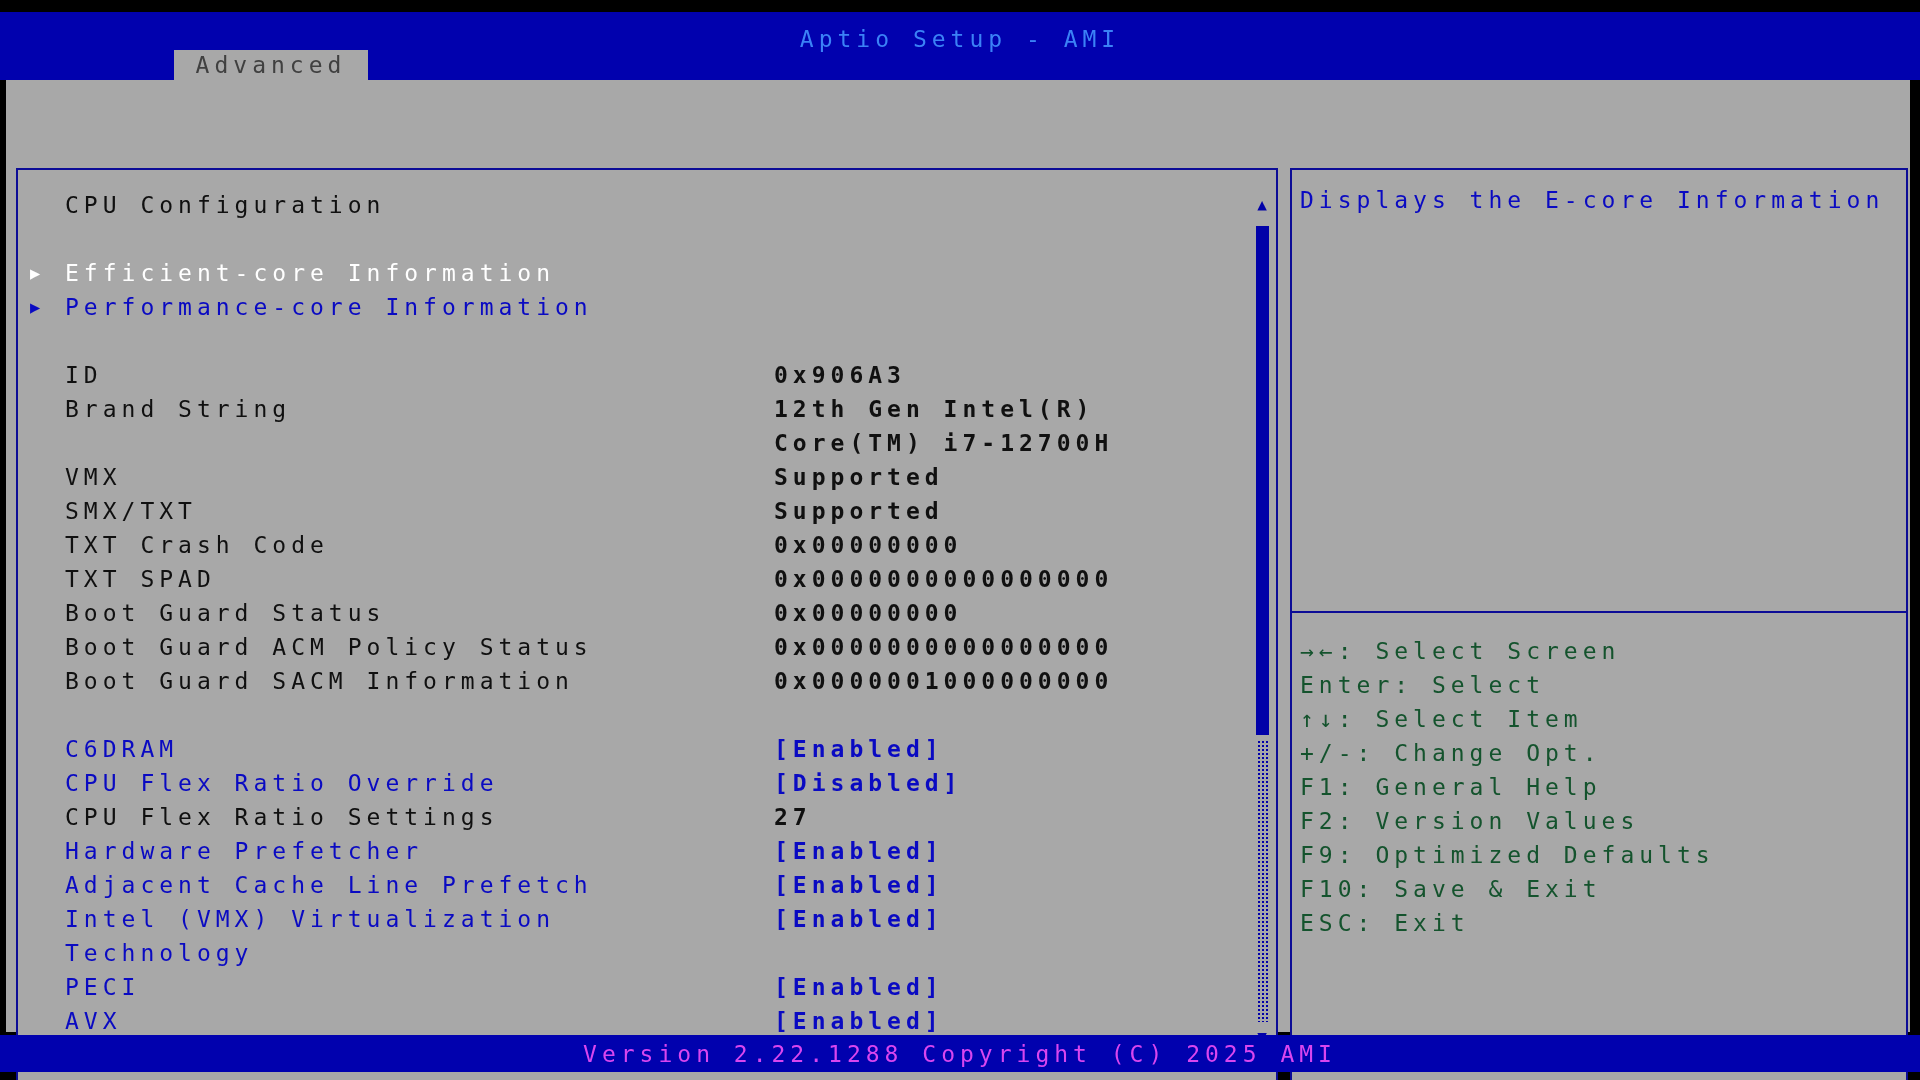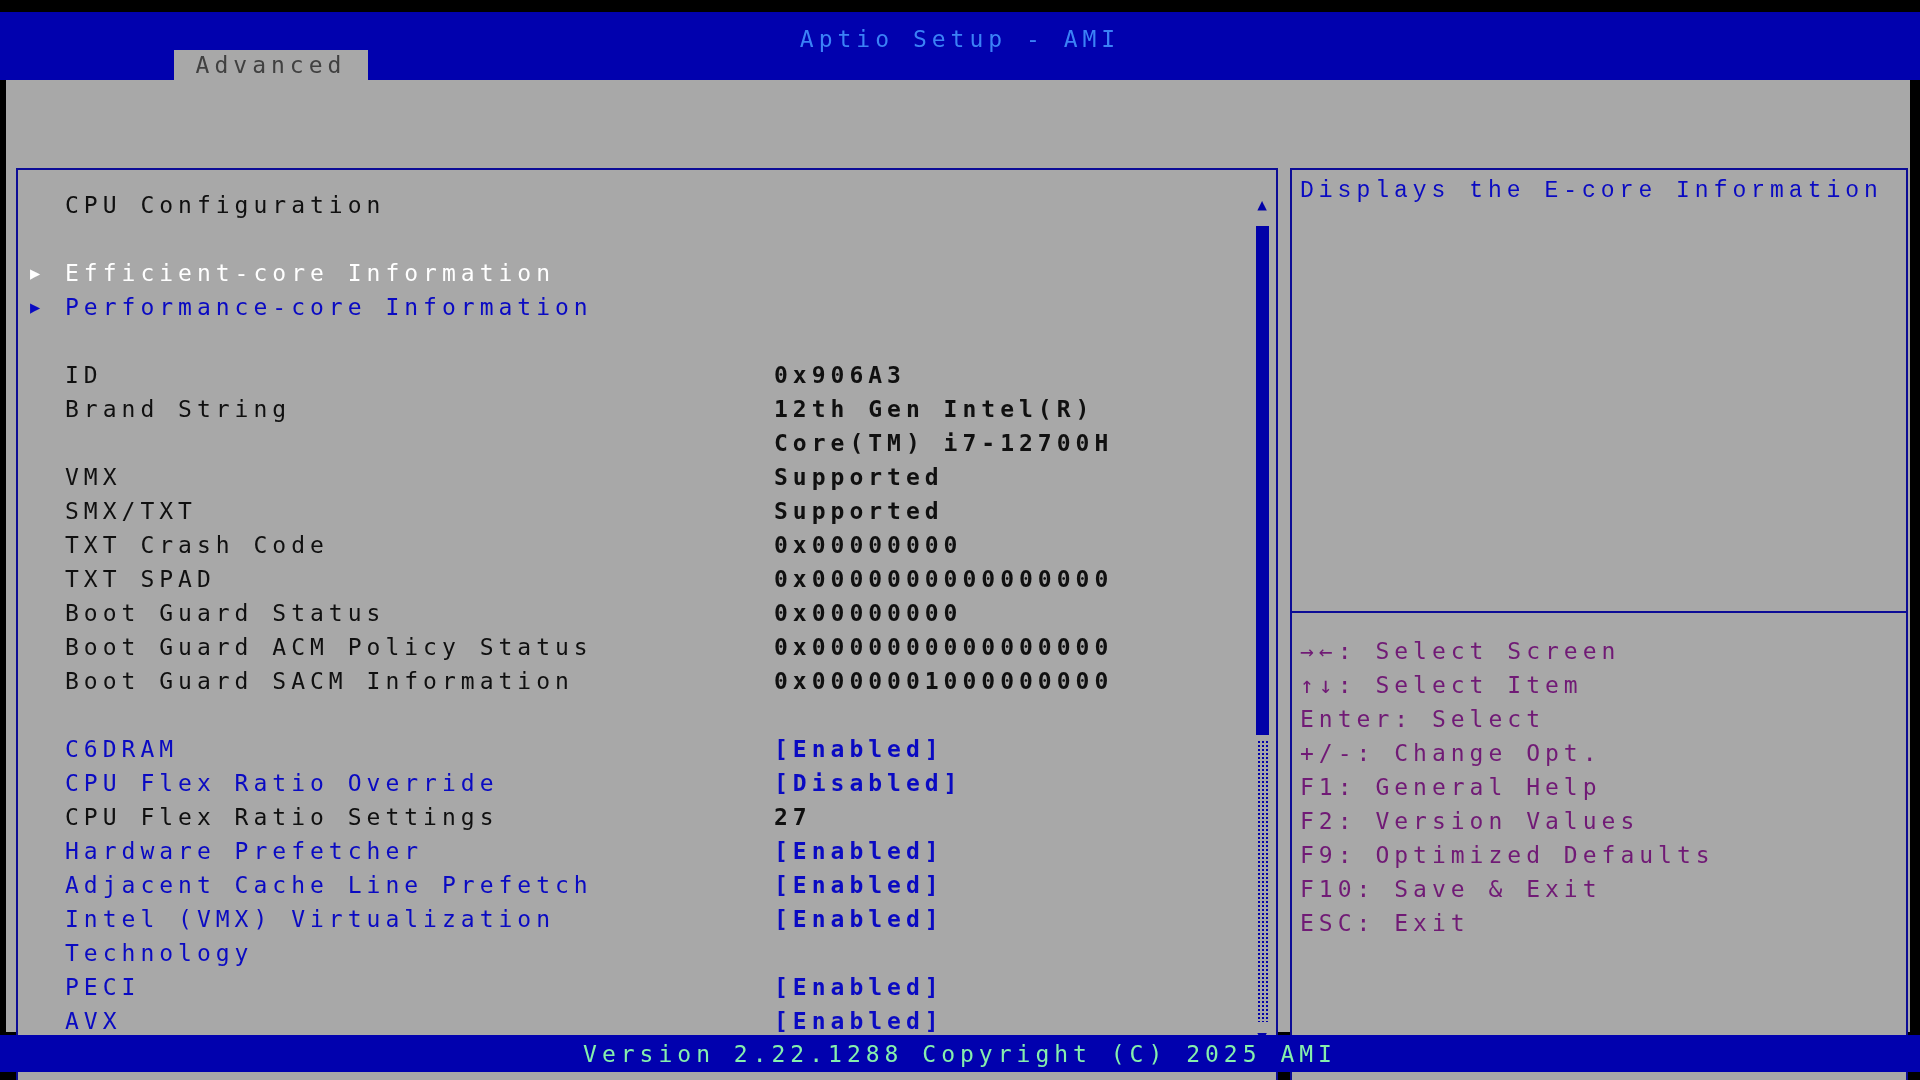--- a/index.html
+++ b/index.html
@@ -52,31 +52,31 @@
     position:absolute; left:1239px; top:570px; width:12px; height:282px;
     background-image:radial-gradient(circle, #0101a8 1.1px, transparent 1.5px);
     background-size:4px 4px;
   }
 
   
   #right-panel {
     position:absolute; left:1284px; top:88px; width:618px; height:924px;
     box-sizing:border-box; border:2px solid #0c0c96; background:#a8a8a8;
   }
-  #help { position:absolute; left:8px; top:6px; color:#0a0ac2; line-height:30px; white-space:nowrap;font-family:Liberation Mono, monospace; }
+  #help { position:absolute; left:8px; top:15px; color:#0a0ac2; line-height:30px; white-space:nowrap; }
   #divider { position:absolute; left:0; top:441px; width:100%; height:2px; background:#0c0c96; }
-  #legend { position:absolute; left:8px; top:464px; color:#701a75; }
+  #legend { position:absolute; left:8px; top:464px; color:#14532d; }
   .legend-row { height:34px; line-height:34px; white-space:nowrap; }
 
   
   #footer {
     position:absolute; left:0; top:1035px; width:1920px; height:37px; background:#0101ae;
     display:flex; align-items:center; justify-content:center;
   }
-  #footer span { color:#86efac; }
+  #footer span { color:#d946ef; }
 </style>
 </head>
 <body>
 
 <div id="titlebar">
   <div id="title" class="t">Aptio Setup - AMI</div>
 </div>
 <div id="tab" class="t">Advanced</div>
 
 <div id="content">
@@ -214,22 +214,22 @@
     <div id="sb-thumb"></div>
     <div id="sb-track"></div>
     <div id="sb-down">▼</div>
   </div>
 
   <div id="right-panel">
     <div id="help" class="t">Displays the E-core Information</div>
     <div id="divider"></div>
     <div id="legend" class="t">
         <div class="legend-row">→←: Select Screen</div>
+        <div class="legend-row">Enter: Select</div>
         <div class="legend-row">↑↓: Select Item</div>
-        <div class="legend-row">Enter: Select</div>
         <div class="legend-row">+/-: Change Opt.</div>
         <div class="legend-row">F1: General Help</div>
         <div class="legend-row">F2: Version Values</div>
         <div class="legend-row">F9: Optimized Defaults</div>
         <div class="legend-row">F10: Save &amp; Exit</div>
         <div class="legend-row">ESC: Exit</div>
       </div>
   </div>
 
 </div>

